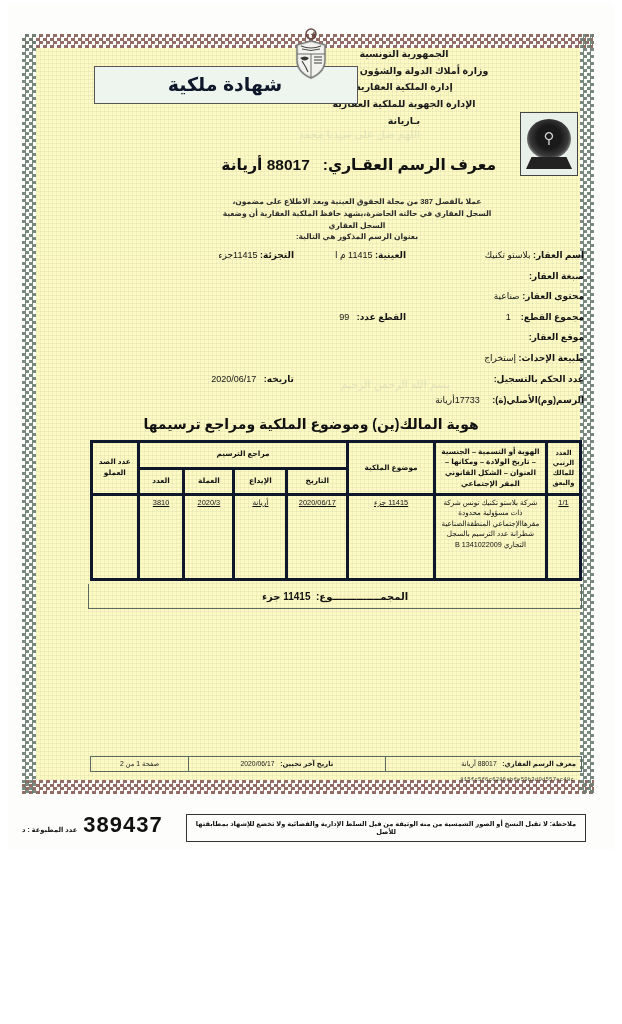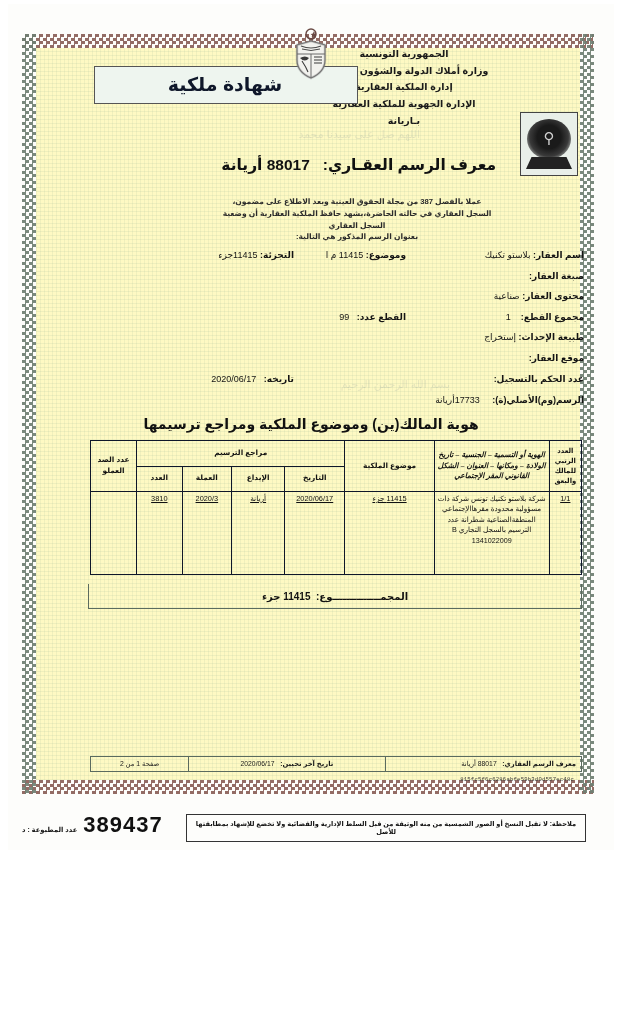--- a/index.html
+++ b/index.html
@@ -129,26 +129,26 @@
     font-size:14px;font-weight:bold;color:#111;
   }
 
   
   table.main{
     position:absolute;right:32px;top:436px;width:492px;
     border-collapse:collapse;font-size:7.4px;color:#111;
     background:transparent;
   }
   table.main th,table.main td{
-    border:1px solid #0f172a;padding:2px 3px;vertical-align:top;
+    border:3px solid #0f172a;padding:2px 3px;vertical-align:top;
     font-weight:normal;line-height:1.45;
   }
   table.main th{font-weight:bold;text-align:center;vertical-align:middle;}
   .cell-c{text-align:center;text-decoration:underline;}
-  .h-tall{height:46px;font-style:italic;}
+  .h-tall{height:46px;}
   .row-data td{height:78px;}
   .owner-cell{text-align:center;font-size:7.2px;line-height:1.5;}
   .vert-head{width:26px;font-size:6.8px;line-height:1.5;text-align:center;}
 
   .total-row{
     position:absolute;right:32px;top:580px;width:492px;
     border:1px solid #5b6b5f;border-top:none;height:24px;
     display:flex;align-items:center;justify-content:center;
     font-size:10px;font-weight:bold;color:#111;background:transparent;
   }
@@ -256,21 +256,21 @@
     <div>بعنوان الرسم المذكور هي التالية:</div>
   </div>
 
   <div class="fields">
     <div class="frow">
       <span class="f-right">
         <b class="lbl">إسم العقار:</b>
         <span class="val">بلاستو تكنيك</span>
       </span>
       <span class="f-mid">
-        <b class="lbl">وموضوع:</b>
+        <b class="lbl">العينية:</b>
         <span class="val">11415 م ا</span>
       </span>
       <span class="f-left">
         <b class="lbl">التجزئة:</b>
         <span class="val">11415جزء</span>
       </span>
     </div>
 
     <div class="frow">
       <span class="f-right">
@@ -294,29 +294,29 @@
       </span>
       <span class="f-mid">
         <b class="lbl">القطع عدد:</b>
         &nbsp;
         <span class="val">99</span>
       </span>
     </div>
 
     <div class="frow">
       <span class="f-right">
+        <b class="lbl">موقع العقار:</b>
+        <span class="val"></span>
+      </span>
+    </div>
+
+    <div class="frow">
+      <span class="f-right">
         <b class="lbl">طبيعة الإحداث:</b>
         <span class="val">إستخراج</span>
-      </span>
-    </div>
-
-    <div class="frow">
-      <span class="f-right">
-        <b class="lbl">موقع العقار:</b>
-        <span class="val"></span>
       </span>
     </div>
   </div>
 
   <div class="reg-rows">
     <div class="frow">
       <span class="f-right">
         <b class="lbl">عدد الحكم بالتسجيل:</b>
         <span class="val"></span>
       </span>

